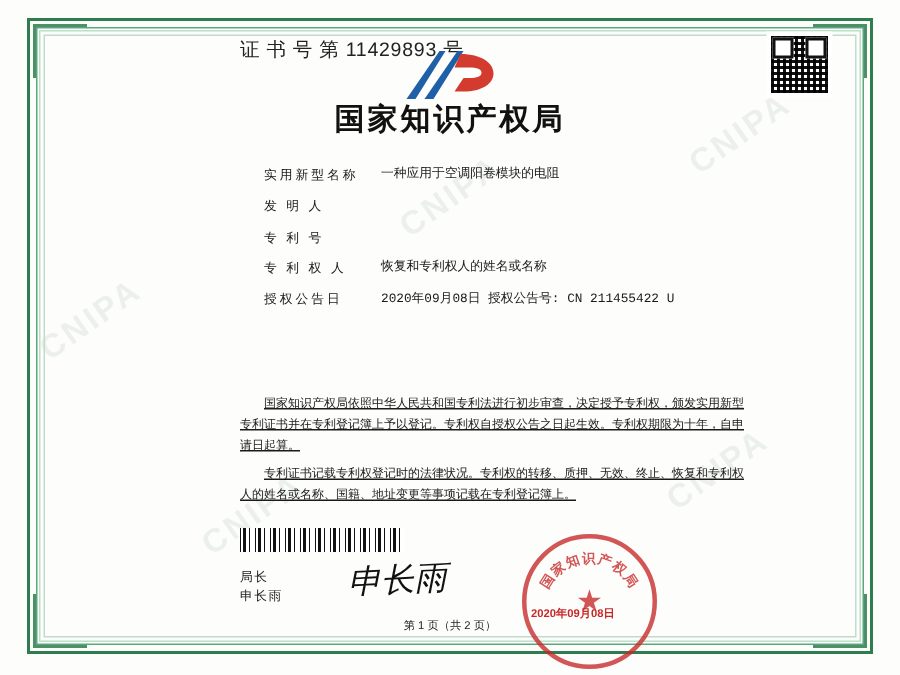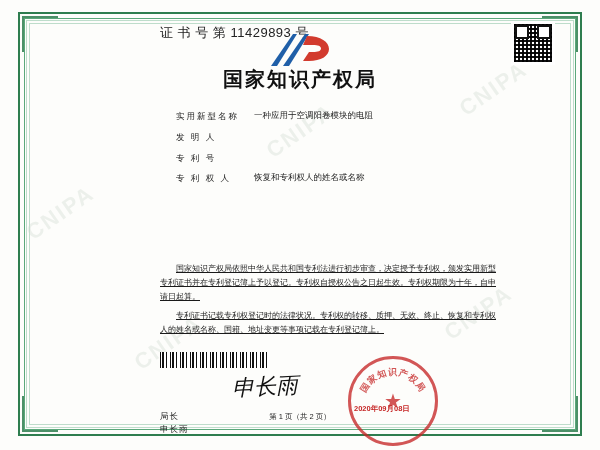--- a/index.html
+++ b/index.html
@@ -98,21 +98,21 @@
   }
   .body-text p{margin:0 0 5px 0;text-decoration:underline;}
 
   .barcode{
     position:absolute;left:160px;top:352px;width:110px;height:16px;
     background:repeating-linear-gradient(90deg,#111 0 1px,#fff 1px 2px,#111 2px 4px,#fff 4px 6px,#111 6px 7px,#fff 7px 10px);
   }
 
   .sign-block{
     position:absolute;left:160px;top:378px;font-size:8.5px;color:#1a1a1a;
-    line-height:1.5;letter-spacing:1px;margin-top:32px;
+    line-height:1.5;letter-spacing:1px;
   }
   .hand-sign{
     position:absolute;left:232px;top:372px;
     font-family:"DejaVu Serif", serif;
     font-size:22px;color:#111;font-style:italic;
     transform:rotate(-3deg);
   }
 
   .seal{
     position:absolute;left:348px;top:356px;width:84px;height:84px;
@@ -180,20 +180,24 @@
     </div>
     <div class="row">
       <div class="lbl">发 明 人</div>
     </div>
     <div class="row">
       <div class="lbl">专 利 号</div>
     </div>
     <div class="row">
       <div class="lbl">专 利 权 人</div>
       <div class="val">恢复和专利权人的姓名或名称</div>
+    </div>
+    <div class="row">
+      <div class="lbl">授权公告日</div>
+      <div class="val">2020年09月08日   授权公告号: CN 211455422 U</div>
     </div>
   </div>
 
   <div class="body-text">
     <p>国家知识产权局依照中华人民共和国专利法进行初步审查，决定授予专利权，颁发实用新型专利证书并在专利登记簿上予以登记。专利权自授权公告之日起生效。专利权期限为十年，自申请日起算。</p>
     <p>专利证书记载专利权登记时的法律状况。专利权的转移、质押、无效、终止、恢复和专利权人的姓名或名称、国籍、地址变更等事项记载在专利登记簿上。</p>
   </div>
 
   <div class="barcode"></div>
 

